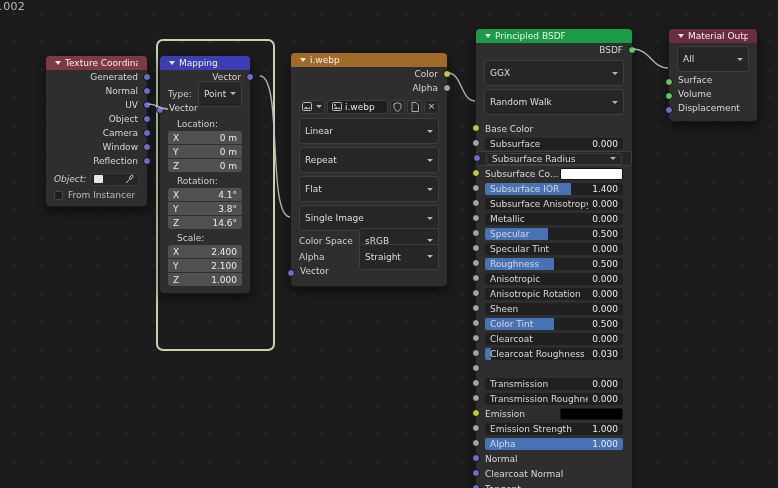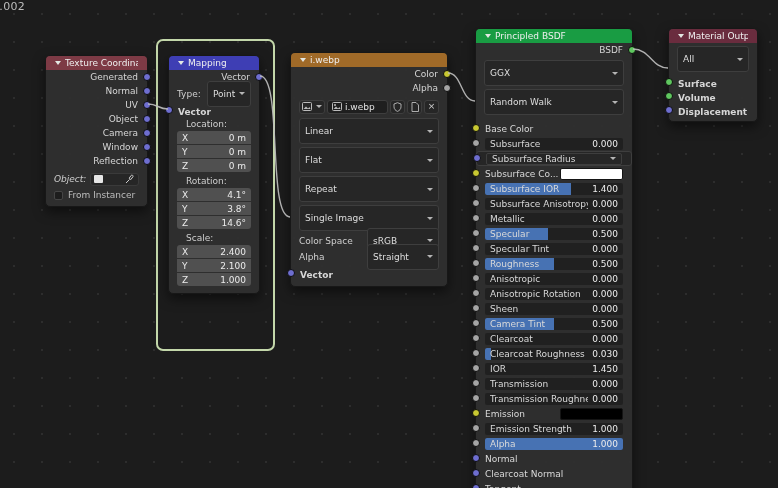--- a/index.html
+++ b/index.html
@@ -10,29 +10,29 @@
     background-size:28px 28px;
     font-family:"DejaVu Sans",sans-serif;font-size:9px;color:#d6d6d6;
   }
   .editor-label{position:absolute;left:-4px;top:0;font-size:11px;color:#bdbdbd;letter-spacing:.3px;}
   .select-frame{position:absolute;border:2px solid #c3d7aa;border-radius:7px;box-sizing:border-box;}
   .node{position:absolute;background:rgba(47,47,47,.97);border:1px solid #171717;border-radius:5px;box-shadow:0 5px 12px rgba(0,0,0,.5);box-sizing:border-box;}
   .nheader{height:14px;border-radius:4px 4px 0 0;display:flex;align-items:center;gap:4px;padding:0 9px;color:#efefef;}
   .ntitle{white-space:nowrap;overflow:hidden;}
   .collapse{width:0;height:0;border-left:3px solid transparent;border-right:3px solid transparent;border-top:4px solid #e3e8e3;flex:none;}
   .orow{height:14px;display:flex;align-items:center;justify-content:flex-end;padding:0 9px;position:relative;}
-  .irow{height:14px;display:flex;align-items:flex-end;padding:0 9px;position:relative;gap:0;font-weight:bold;}
+  .irow{height:14px;display:flex;align-items:flex-start;padding:0 9px;position:relative;gap:0;}
   .socket{position:absolute;width:8px;height:8px;border-radius:50%;border:1px solid #0d0d0d;top:50%;margin-top:-4.5px;box-sizing:border-box;}
   .socket.left{left:-4px;}.socket.right{right:-4px;}
   .socket.vector{background:#6e6ed0}.socket.color{background:#c8c832}.socket.float{background:#a5a5a5}.socket.shader{background:#5fc75f}
   .dropdown{flex:1;height:13px;background:#262626;border:1px solid #3e3e3e;border-radius:3px;display:flex;align-items:center;padding:12px 5px;color:#dedede;box-sizing:border-box;min-width:0;}
   .dropdown .dtext{flex:1;white-space:nowrap;overflow:hidden;}
   .arrow{width:0;height:0;border-left:3px solid transparent;border-right:3px solid transparent;border-top:3.5px solid #b5b5b5;flex:none;margin-left:3px;}
   .ddrow{display:flex;align-items:center;padding:0 8px;margin:3px 0;}
-  .pairrow{display:flex;align-items:center;padding:0 8px;margin:3px 0;gap:12px;height:13px;}
+  .pairrow{display:flex;align-items:center;padding:0 8px;margin:3px 0;gap:4px;height:13px;}
   .pairrow .flbl{width:56px;flex:none;color:#cfcfcf;}
   .typerow{display:flex;align-items:center;padding:0 8px;margin:3px 0;gap:4px;height:13px;}
   .typerow .flbl{width:26px;flex:none;color:#cfcfcf;}
   .seclbl{padding:2px 17px 1px;color:#cfcfcf;height:11px;line-height:11px;}
   .vec-group{margin:0 8px 2px;display:flex;flex-direction:column;gap:1px;}
   .vfield{height:13px;background:#505050;display:flex;align-items:center;justify-content:space-between;padding:0 5px;color:#ebebeb;}
   .vec-group .vfield:first-of-type{border-radius:3px 3px 0 0;}
   .vec-group .vfield:last-of-type{border-radius:0 0 3px 3px;}
   .objrow{display:flex;align-items:center;gap:4px;padding:0 8px;margin:4px 0 2px;height:14px;}
   .objrow .flbl{color:#cfcfcf;flex:none;font-style:italic;}
@@ -120,21 +120,21 @@
             <path d="M1 9 L4.6 5.4 M6.2 1.4 C6.9 0.5 8.6 1.6 8 2.6 L5.8 5.6 L4.2 4.2 Z" stroke="#cccccc" stroke-width="1" fill="none"></path>
           </svg>
       </div>
     </div>
     <div class="chkrow">
       <span class="checkbox"></span>
       <span class="chklbl">From Instancer</span>
     </div>
   </div>
 
-  <div class="node" style="left:168px;top:55px;width:92px;">
+  <div class="node" style="left:159px;top:55px;width:92px;">
     <div class="nheader" style="background: rgb(62, 62, 180);">
       <span class="collapse"></span>
       <span class="ntitle">Mapping</span>
     </div>
     <div class="orow">
       <span class="olbl">Vector</span>
       <span class="socket right vector"></span>
     </div>
     <div class="typerow">
       <span class="flbl">Type:</span>
@@ -255,28 +255,28 @@
 
         <div class="ddrow">
           <div class="dropdown">
             <span class="dtext">Linear</span>
             <span class="arrow"></span>
           </div>
         </div>
 
         <div class="ddrow">
           <div class="dropdown">
-            <span class="dtext">Flat</span>
+            <span class="dtext">Repeat</span>
             <span class="arrow"></span>
           </div>
         </div>
 
         <div class="ddrow">
           <div class="dropdown">
-            <span class="dtext">Repeat</span>
+            <span class="dtext">Flat</span>
             <span class="arrow"></span>
           </div>
         </div>
 
         <div class="ddrow">
           <div class="dropdown">
             <span class="dtext">Single Image</span>
             <span class="arrow"></span>
           </div>
         </div>
@@ -449,21 +449,21 @@
             <span class="lbl">Sheen</span>
             <span class="val">0.000</span>
 
           </div>
         </div>
 
         <div class="prow slider">
           <span class="socket left float"></span>
           <div class="widget">
             <span class="fill" style="width: 50%;"></span>
-            <span class="lbl">Camera Tint</span>
+            <span class="lbl">Color Tint</span>
             <span class="val">0.500</span>
 
           </div>
         </div>
 
         <div class="prow slider">
           <span class="socket left float"></span>
           <div class="widget">
             <span class="fill" style="width: 0%;"></span>
             <span class="lbl">Clearcoat</span>
@@ -477,26 +477,20 @@
           <div class="widget">
             <span class="fill" style="width: 4%;"></span>
             <span class="lbl">Clearcoat Roughness</span>
             <span class="val">0.030</span>
 
           </div>
         </div>
 
         <div class="prow slider">
           <span class="socket left float"></span>
-          <div class="widget">
-            <span class="fill" style="width: 0%;"></span>
-            <span class="lbl">IOR</span>
-            <span class="val">1.450</span>
-
-          </div>
         </div>
 
         <div class="prow slider">
           <span class="socket left float"></span>
           <div class="widget">
             <span class="fill" style="width: 0%;"></span>
             <span class="lbl">Transmission</span>
             <span class="val">0.000</span>
 
           </div>

